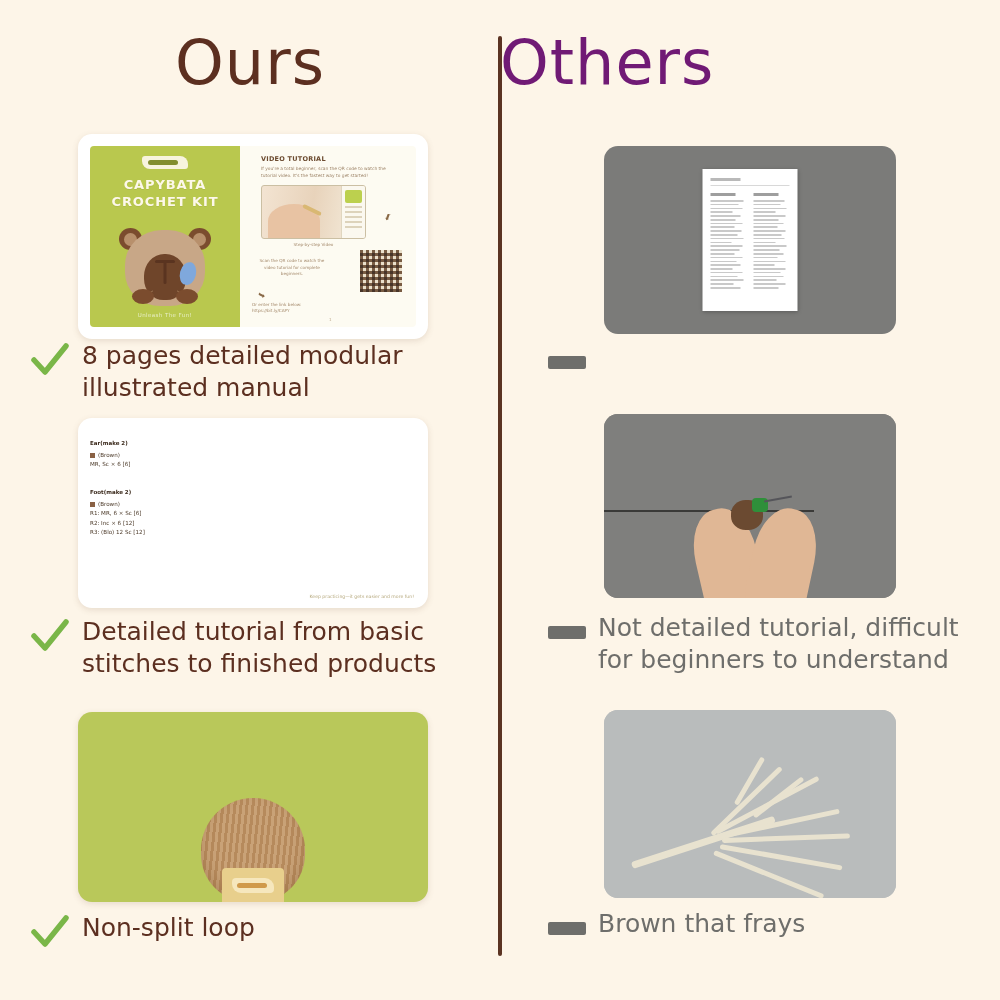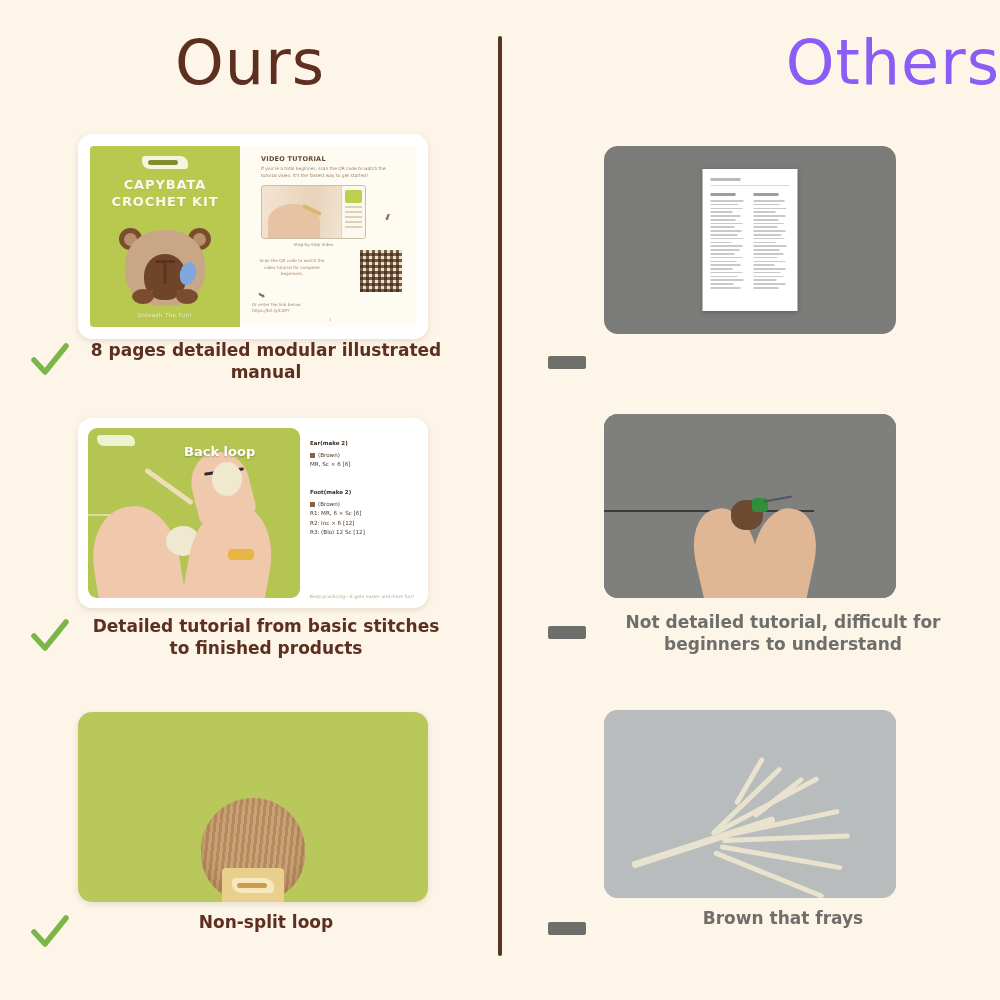--- a/index.html
+++ b/index.html
@@ -17,21 +17,21 @@
 
   
   .col-title {
     position: absolute;
     top: 26px;
     font-size: 62px;
     font-weight: normal;
     letter-spacing: 1px;
   }
   .col-title.ours   { left: 0;   width: 500px; text-align: center; color: #5c2f20; }
-  .col-title.others { left: 500px; width: 500px; text-align: right; color: #8b5cf6; }
+  .col-title.others { left: 500px; width: 500px; text-align: left; color: #701a75; }
 
   
   .divider {
     position: absolute;
     left: 498px; top: 36px;
     width: 4px; height: 920px;
     background: #5b3322;
     border-radius: 2px;
   }
 
@@ -45,24 +45,23 @@
   .card.other { background: #7b7b79; }
 
   
   .caption {
     position: absolute;
     display: flex;
     align-items: flex-start;
     gap: 12px;
   }
   .caption-text {
-    font-size: 17px;
-    font-weight: bold;
+    font-size: 25px;
+    font-weight: normal;
     line-height: 1.28;
-    text-align: center;
   }
   .caption.ours  .caption-text { color: #5c2f20; }
   .caption.other .caption-text { color: #6e6e6b; }
 
   .check-icon { flex: 0 0 auto; margin-top: 2px; }
   .dash-icon {
     flex: 0 0 auto;
     width: 38px; height: 13px;
     background: #6e6e6b;
     border-radius: 2px;
@@ -473,33 +472,20 @@
   <div class="caption ours" id="cap-1">
     <svg class="check-icon" width="40" height="36" viewBox="0 0 40 36">
       <path d="M4 18 L15 30 L36 4" fill="none" stroke="#7ab648" stroke-width="5.5" stroke-linecap="round" stroke-linejoin="round"></path>
     </svg>
     <div class="caption-text">8 pages detailed modular illustrated manual</div>
   </div>
 
   <div class="card ours" id="card-tutorial">
     <div class="tut">
 
-      <div class="tut-photo">
-        <div class="tut-logo"></div>
-        <div class="yarn-line"></div>
-        <div class="hand big-l"></div>
-        <div class="hook-stick"></div>
-        <div class="stitch s1"></div>
-        <div class="hand sm-u"></div>
-        <div class="back-loop-line"></div>
-        <div class="stitch s2"></div>
-        <div class="hand big-r"></div>
-        <div class="hook-handle"></div>
-        <div class="tut-label">Back loop</div>
-      </div>
 
       <div class="tut-notes">
         <div class="note-h">
           <span>Ear</span><span>(make 2)</span>
         </div>
         <div class="note-body">
           <span class="sw"></span><span>(Brown)</span><br>
           <span>MR, Sc × 6  [6]</span>
         </div>
 

